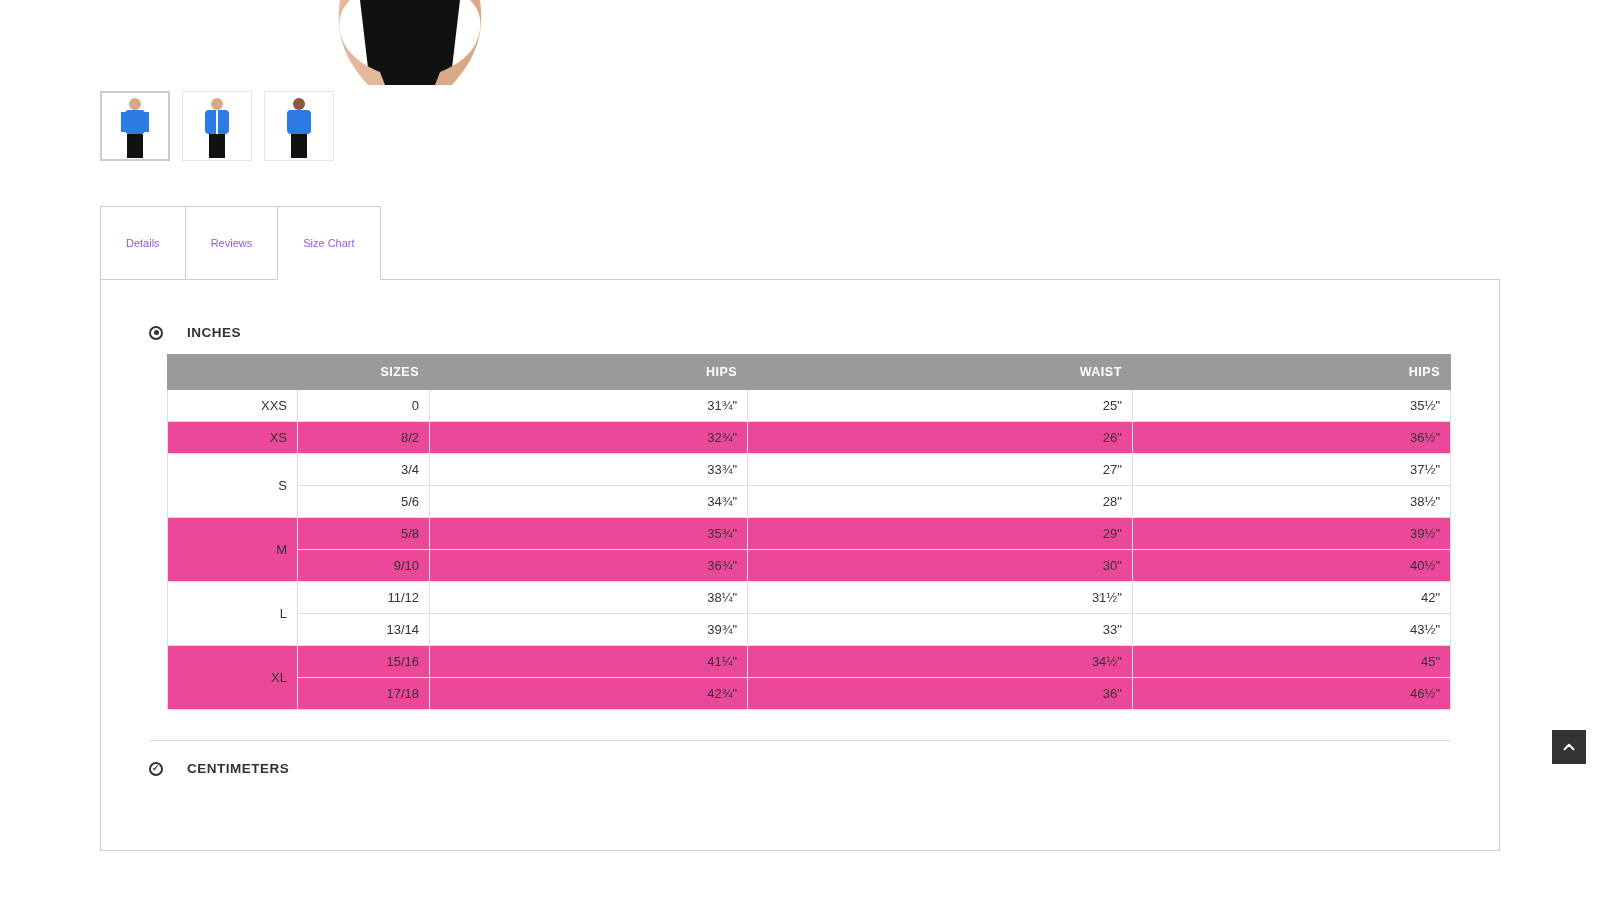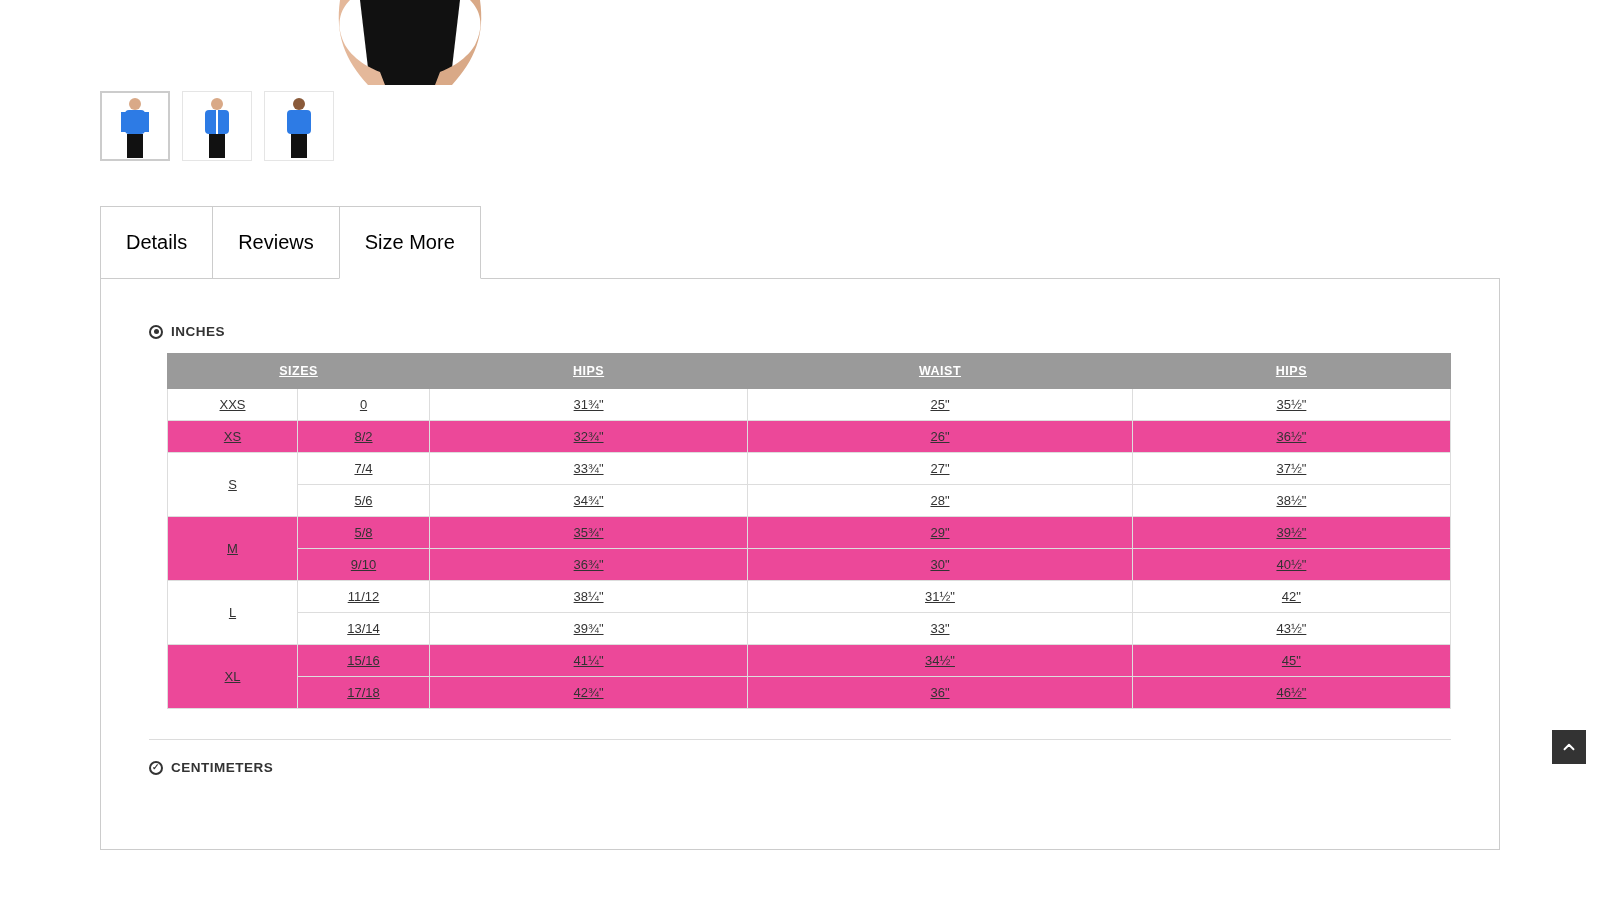--- a/index.html
+++ b/index.html
@@ -33,42 +33,42 @@
   background:#fff;
 }
 .thumb.active { border: 2px solid #ccc; }
 .tabs {
   display: flex;
   margin-bottom: -1px;
 }
 .tab {
   border: 1px solid #ccc;
   background: #fff;
-  padding: 24px 25px;
-  font-size: 20px;
-  color: #000000;
+  padding: 30px 25px;
+  font-size: 11px;
+  color: #8b5cf6;
   margin-right: -1px;
   cursor: pointer;
 }
 .tab.active {
   border-bottom: 1px solid #fff;
   position: relative;
   z-index: 2;
   background: #fff;
   font-weight: 400;
 }
 .tab-panel {
   border: 1px solid #ccc;
   background: #fff;
   padding: 45px 48px 60px 48px;
 }
 .section-header {
   display: flex;
   align-items: center;
-  gap: 8px;
+  gap: 24px;
   font-weight: 700;
   letter-spacing: 0.5px;
   color: #333;
   font-size: 13.5px;
   margin-bottom: 14px;
 }
 .section-header .ico {
   width: 14px;
   height: 14px;
   border-radius: 50%;
@@ -98,24 +98,23 @@
   width: 100%;
   border-collapse: collapse;
   margin-left: 18px;
   margin-bottom: 30px;
   width: calc(100% - 18px);
 }
 table.size-chart th,
 table.size-chart td {
   border: 1px solid #ddd;
   padding: 8px 10px;
-  text-align: center;
+  text-align: right;
   font-size: 13px;
   color: #333;
-  text-decoration: underline;
 }
 table.size-chart thead th {
   background: #9a9a9a;
   color: #fff;
   font-weight: 700;
   letter-spacing: 0.5px;
   font-size: 12.5px;
   padding: 10px 10px;
   border: 1px solid #9a9a9a;
 }
@@ -177,21 +176,21 @@
         <circle cx="24" cy="10" r="6" fill="#8a5a3a"></circle>
         <rect x="12" y="16" width="24" height="24" rx="4" fill="#2d7be5"></rect>
         <rect x="16" y="40" width="16" height="24" fill="#111"></rect>
       </svg>
   </div>
 </div>
 
 <div class="tabs">
   <div class="tab">Details</div>
   <div class="tab">Reviews</div>
-  <div class="tab active">Size More</div>
+  <div class="tab active">Size Chart</div>
 </div>
 
 <div class="tab-panel">
 
   <div class="section-header">
     <span class="ico dot"></span>
     <span>INCHES</span>
   </div>
 
   <table class="size-chart">
@@ -220,21 +219,21 @@
         </tr>
         <tr class="shade">
           <td class="label-col" rowspan="1">XS</td>
           <td>8/2</td>
           <td>32¾"</td>
           <td>26"</td>
           <td>36½"</td>
         </tr>
         <tr>
           <td class="label-col" rowspan="2">S</td>
-          <td>7/4</td>
+          <td>3/4</td>
           <td>33¾"</td>
           <td>27"</td>
           <td>37½"</td>
         </tr>
         <tr>
           <td>5/6</td>
           <td>34¾"</td>
           <td>28"</td>
           <td>38½"</td>
         </tr>

